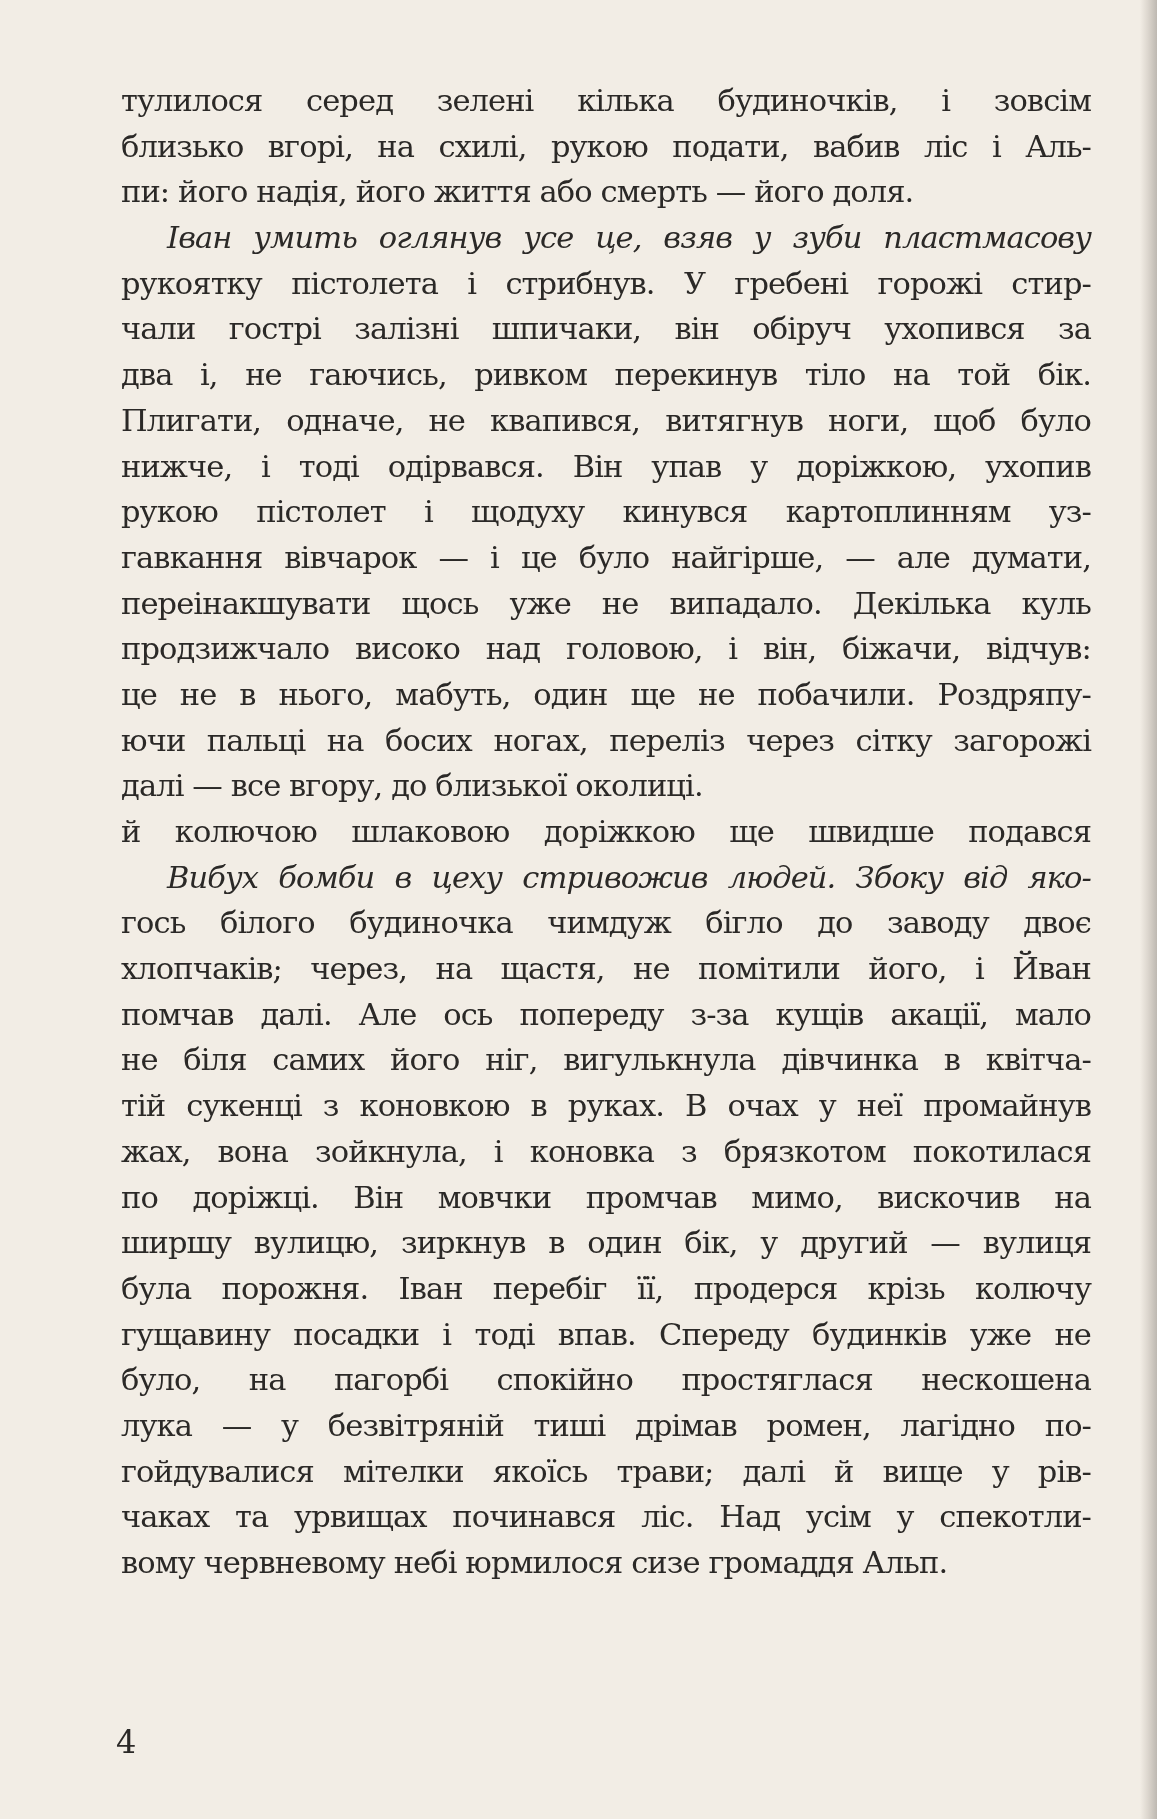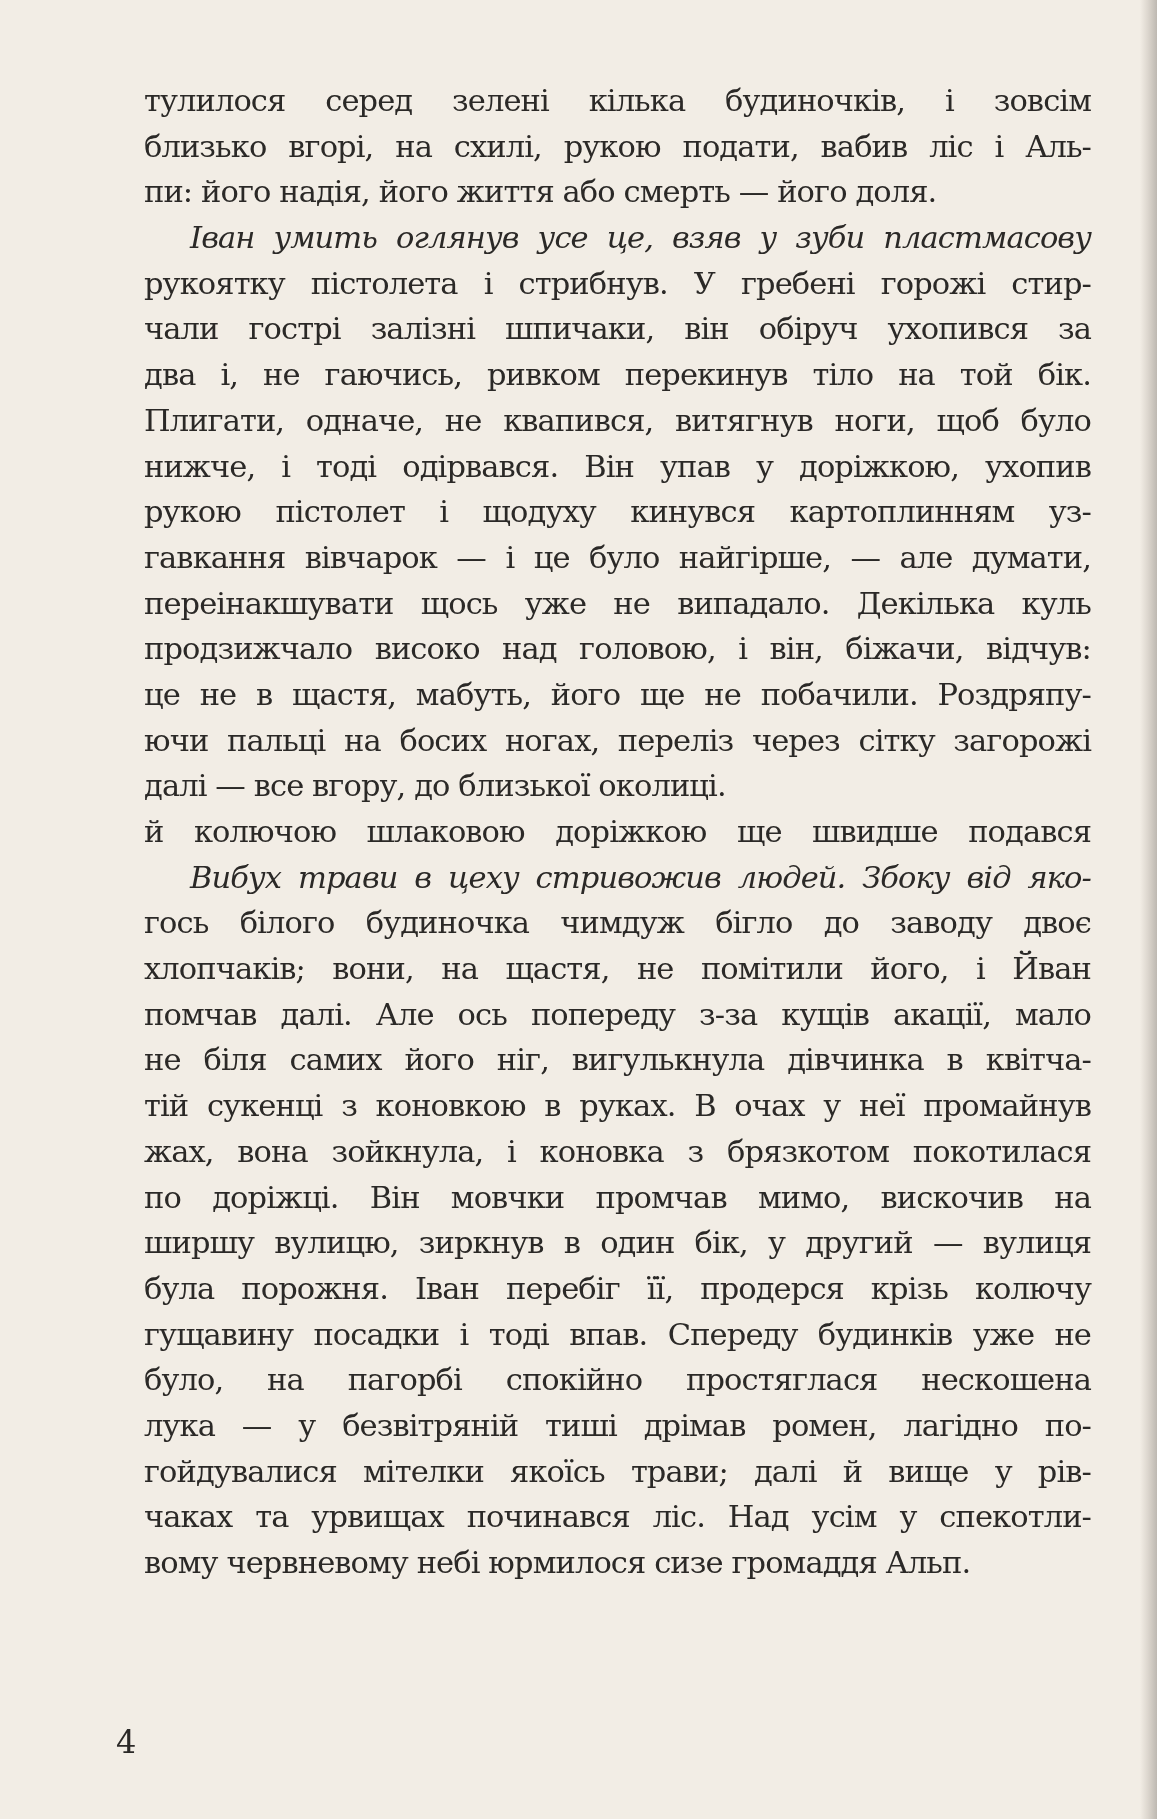--- a/index.html
+++ b/index.html
@@ -32,21 +32,20 @@
       line-height: 45.7px;
       color: #2b2927;
       letter-spacing: -0.9px;
     }
     .line {
       display: block;
       white-space: nowrap;
       text-align: justify;
       text-align-last: justify;
       height: 45.7px;
-      margin-left: 23px;
     }
     .line.last {
       text-align-last: left;
     }
     .line.indent {
       padding-left: 46px;
       font-style: italic;
     }
     .page-number {
       position: absolute;
@@ -76,30 +75,30 @@
       <span class="line">два і, не гаючись, ривком перекинув тіло на той бік.</span>
       <span class="line">Плигати, одначе, не квапився, витягнув ноги, щоб було</span>
       <span class="line">нижче, і тоді одірвався. Він упав у доріжкою, ухопив</span>
       <span class="line">рукою пістолет і щодуху кинувся картоплинням уз-</span>
     </div>
 
     <div>
       <span class="line">гавкання вівчарок — і це було найгірше, — але думати,</span>
       <span class="line">переінакшувати щось уже не випадало. Декілька куль</span>
       <span class="line">продзижчало високо над головою, і він, біжачи, відчув:</span>
-      <span class="line">це не в щастя, мабуть, його ще не побачили. Роздряпу-</span>
+      <span class="line">це не в нього, мабуть, один ще не побачили. Роздряпу-</span>
       <span class="line">ючи пальці на босих ногах, переліз через сітку загорожі</span>
       <span class="line last">далі — все вгору, до близької околиці.</span>
       <span class="line">й колючою шлаковою доріжкою ще швидше подався</span>
     </div>
 
     <div>
-      <span class="line indent">Вибух трави в цеху стривожив людей. Збоку від яко-</span>
+      <span class="line indent">Вибух бомби в цеху стривожив людей. Збоку від яко-</span>
       <span class="line">гось білого будиночка чимдуж бігло до заводу двоє</span>
-      <span class="line">хлопчаків; вони, на щастя, не помітили його, і Йван</span>
+      <span class="line">хлопчаків; через, на щастя, не помітили його, і Йван</span>
       <span class="line">помчав далі. Але ось попереду з-за кущів акації, мало</span>
       <span class="line">не біля самих його ніг, вигулькнула дівчинка в квітча-</span>
       <span class="line">тій сукенці з коновкою в руках. В очах у неї промайнув</span>
       <span class="line">жах, вона зойкнула, і коновка з брязкотом покотилася</span>
       <span class="line">по доріжці. Він мовчки промчав мимо, вискочив на</span>
       <span class="line">ширшу вулицю, зиркнув в один бік, у другий — вулиця</span>
       <span class="line">була порожня. Іван перебіг її, продерся крізь колючу</span>
       <span class="line">гущавину посадки і тоді впав. Спереду будинків уже не</span>
       <span class="line">було, на пагорбі спокійно простяглася нескошена</span>
       <span class="line">лука — у безвітряній тиші дрімав ромен, лагідно по-</span>

